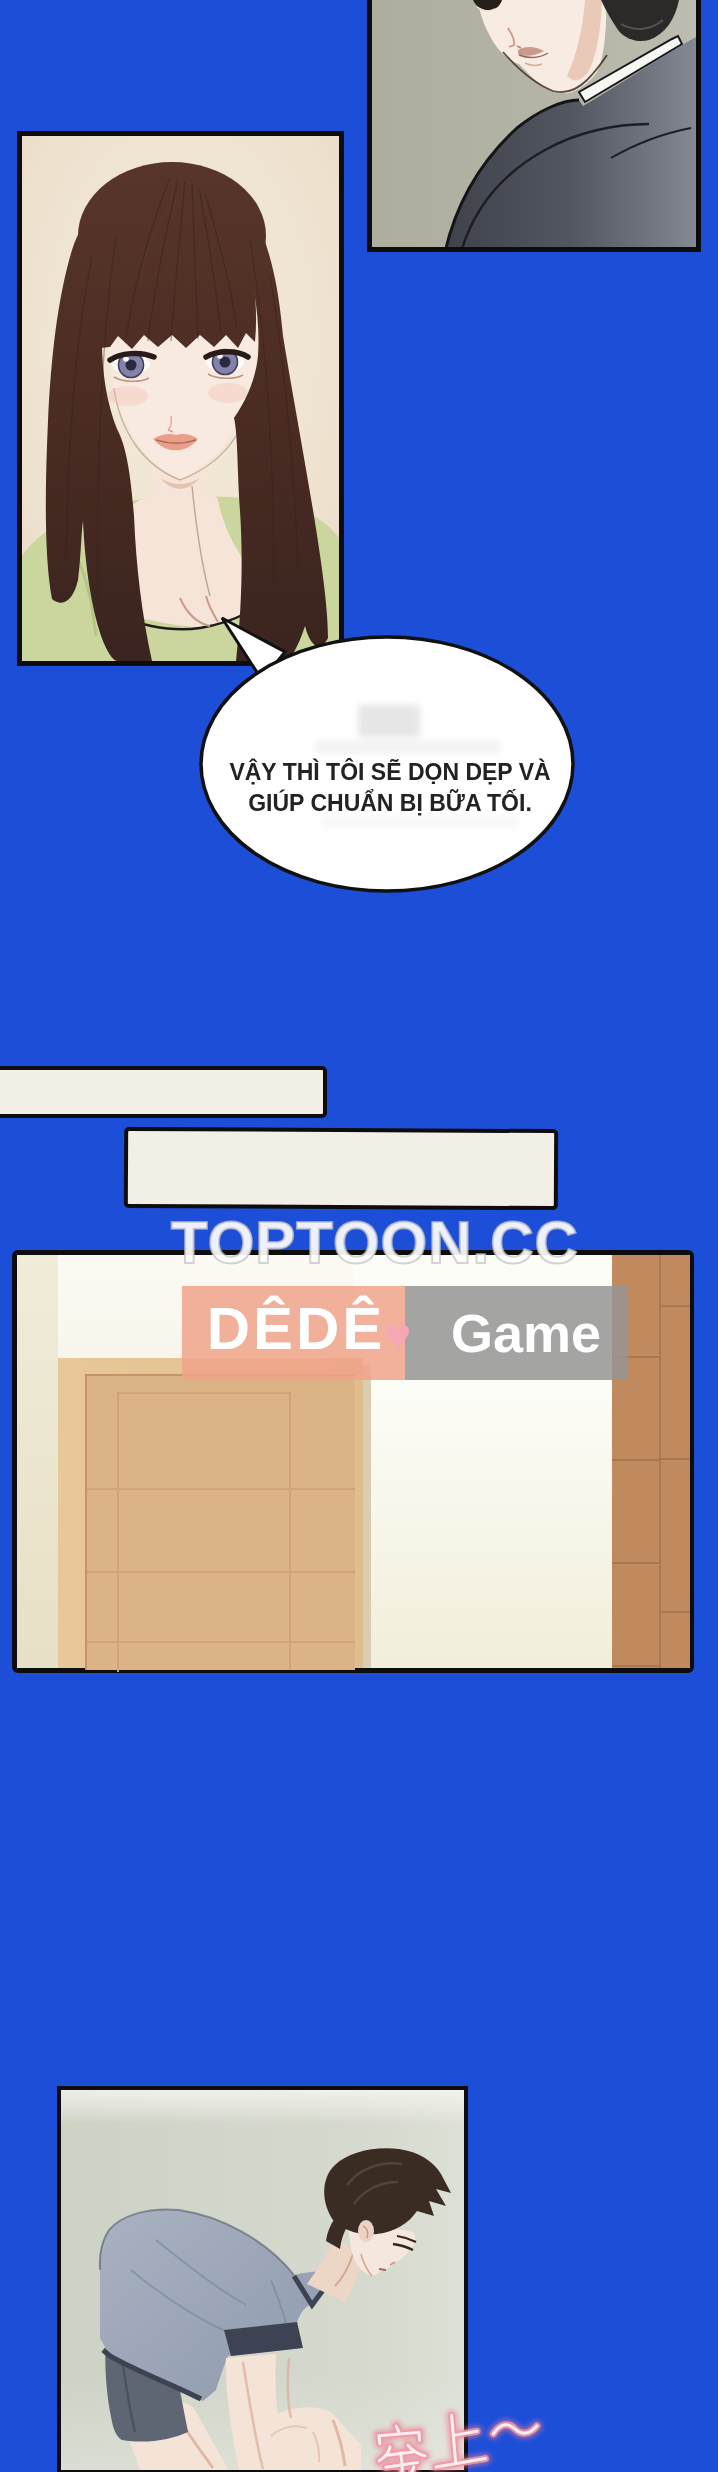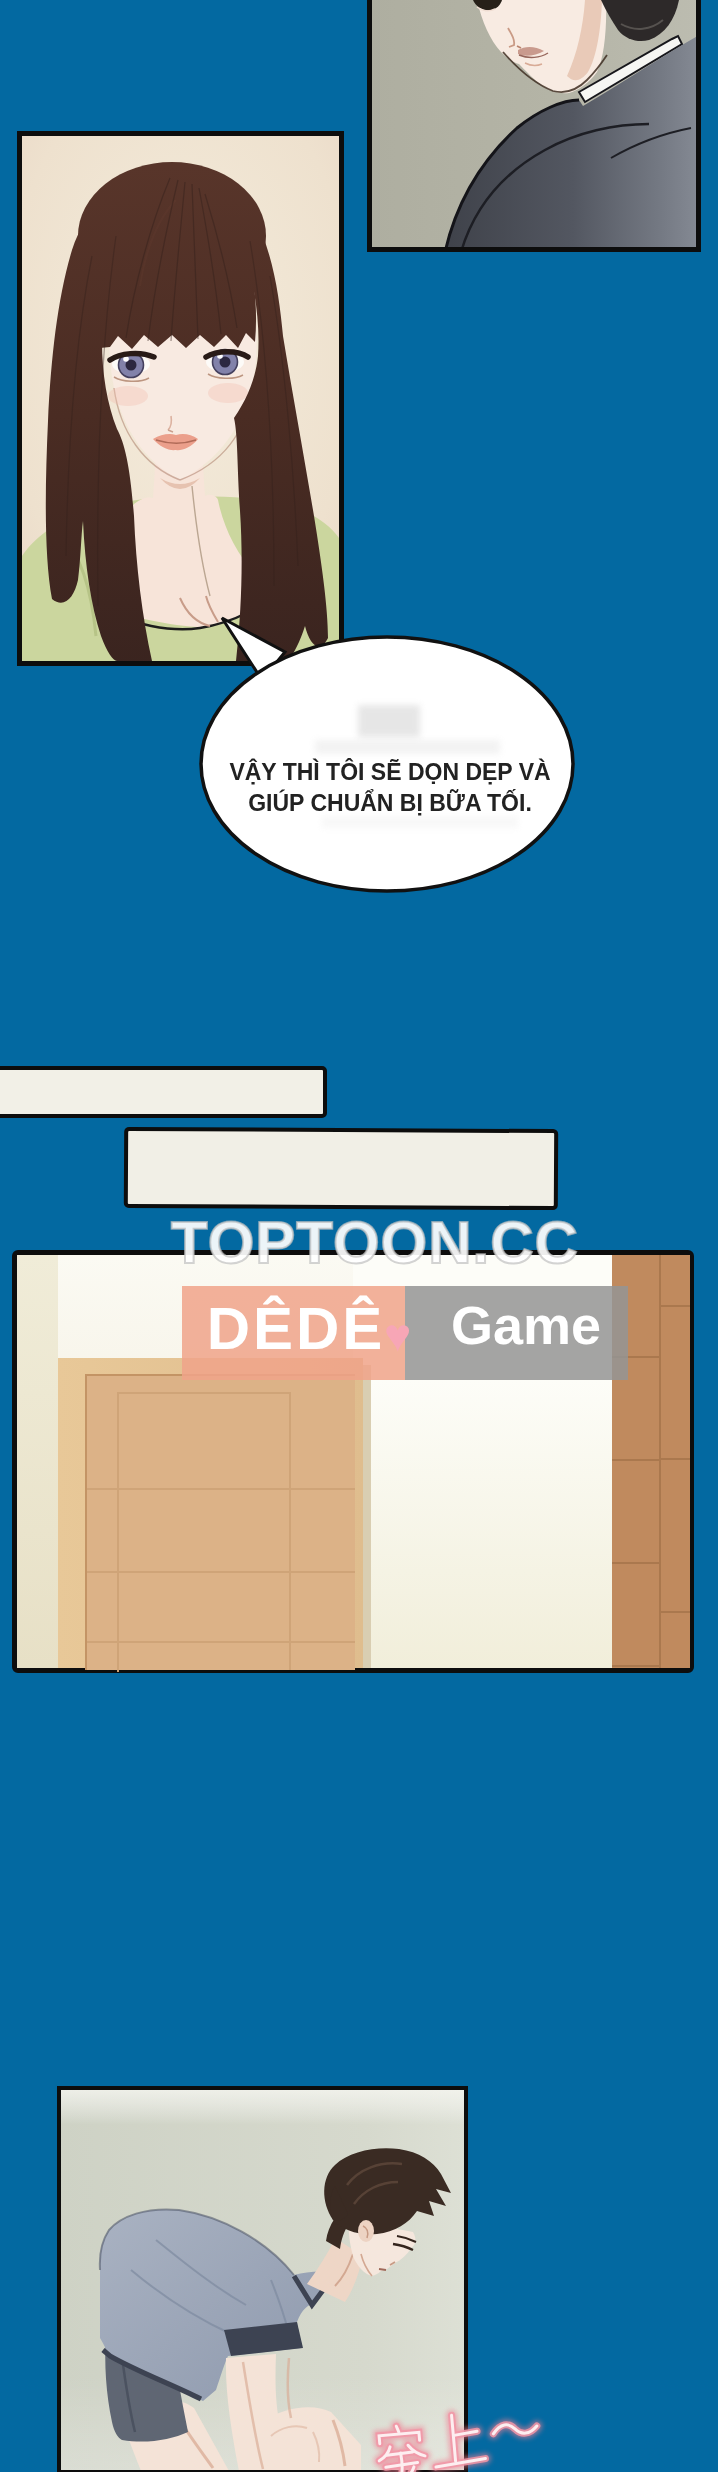--- a/index.html
+++ b/index.html
@@ -1,16 +1,16 @@
 <!DOCTYPE html>
 <html><head>
 <meta charset="utf-8">
 <style>
   html,body{margin:0;padding:0;background:#ffffff;}
-  #page{position:relative;width:718px;height:2472px;background:#0369a1;overflow:hidden;
+  #page{position:relative;width:718px;height:2472px;background:#1d4ed8;overflow:hidden;
         font-family:"Liberation Sans", sans-serif;}
   .abs{position:absolute;}
 </style>
 </head>
 <body>
 <div id="page">
 
 <svg class="abs" style="left:367px;top:0;" width="334" height="252" viewBox="0 0 334 252">
   <defs>
     <linearGradient id="tbg" x1="0" y1="0" x2="1" y2="0">
@@ -206,21 +206,21 @@
 <div class="abs" style="left:142px;top:1286px;width:446px;height:94px;margin-left:40px;">
 
   <div class="abs" style="left:0;top:0;width:223px;height:94px;background:rgba(240,163,138,0.85);"></div>
 
   <div class="abs" style="left:223px;top:0;width:223px;height:94px;background:rgba(148,148,148,0.85);"></div>
 
   <div class="abs" style="left:8px;top:8px;width:212px;text-align:center;font-weight:bold;font-size:60px;color:#ffffff;letter-spacing:3px;">DÊDÊ</div>
 
   <div class="abs" style="left:202px;top:22px;font-size:46px;color:#f7a6b6;">♥</div>
 
-  <div class="abs" style="left:244px;top:8px;width:200px;text-align:center;font-weight:bold;font-size:54px;color:#ffffff;">Game</div>
+  <div class="abs" style="left:244px;top:16px;width:200px;text-align:center;font-weight:bold;font-size:54px;color:#ffffff;">Game</div>
 </div>
 
 <svg class="abs" style="left:57px;top:2086px;" width="411" height="386" viewBox="0 0 411 386">
   <defs>
     <linearGradient id="bbg" x1="0" y1="0" x2="1" y2="0">
       <stop offset="0" stop-color="#ced2c5"></stop>
       <stop offset="0.75" stop-color="#d6d9cd"></stop>
       <stop offset="1" stop-color="#dde0d5"></stop>
     </linearGradient>
     <linearGradient id="teeg" x1="0" y1="0" x2="1" y2="1">

